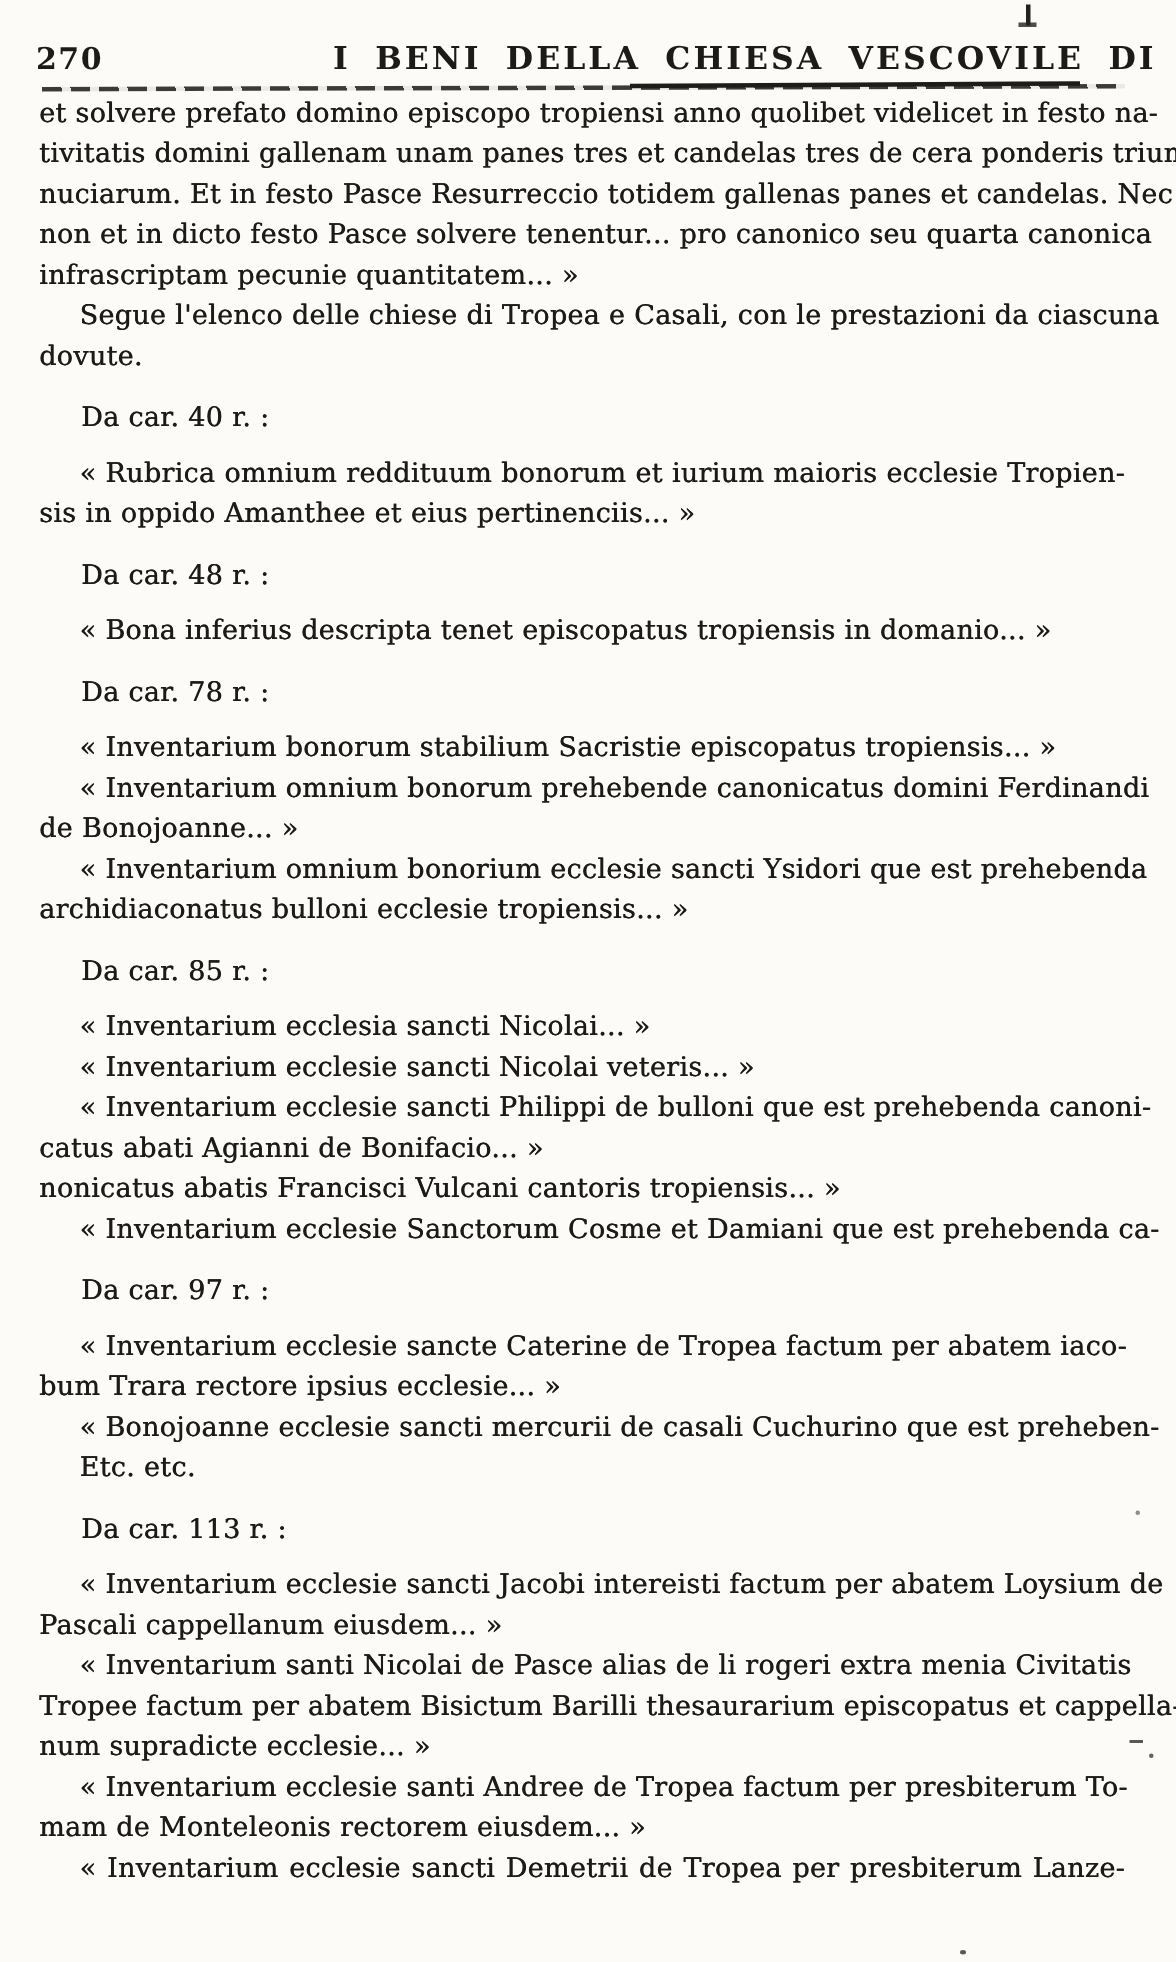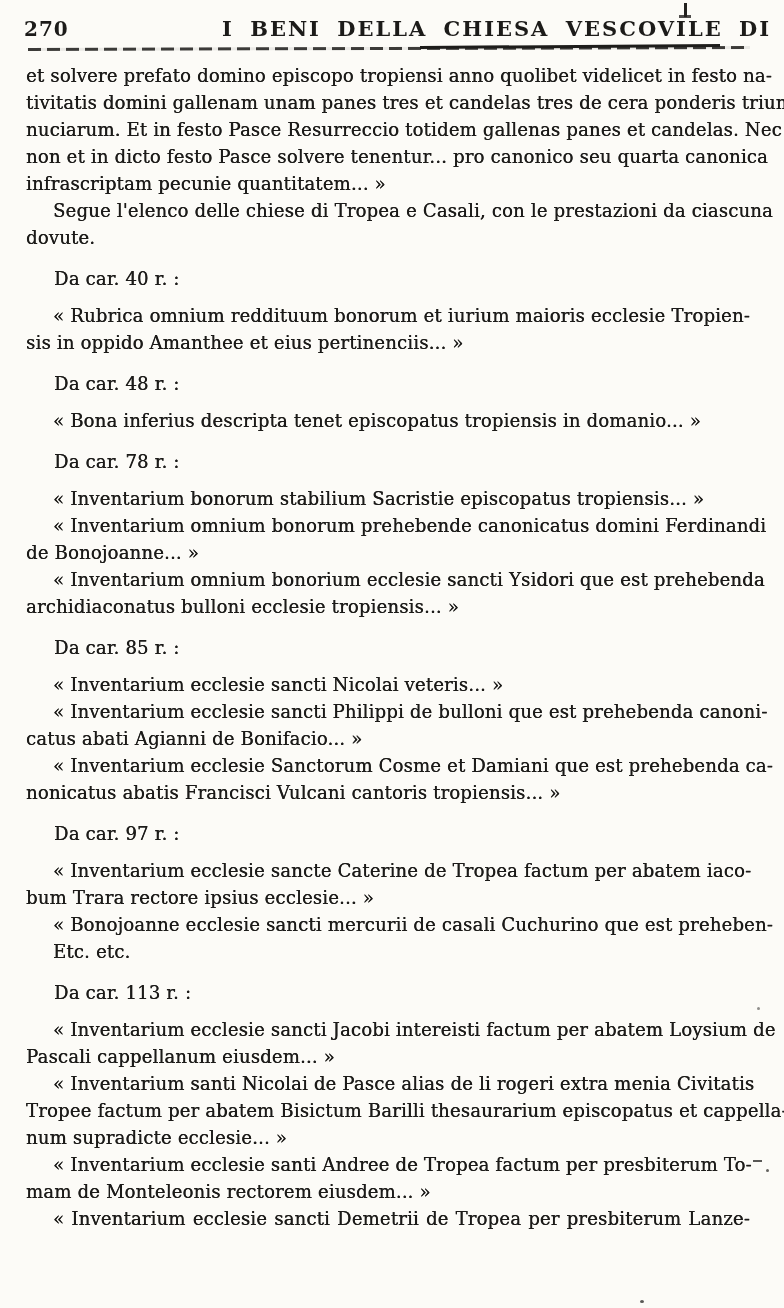--- a/index.html
+++ b/index.html
@@ -6,21 +6,21 @@
   .page{
     position:relative;
     width:784px;height:1308px;
     margin:0 auto;
     background:#fcfbf7;
     color:#1c1b19;
     font-family:"DejaVu Serif", serif;
     overflow:hidden;
   }
   
-  .hdr{position:absolute;top:6px;left:0;width:100%;height:52px;}
+  .hdr{position:absolute;top:16px;left:0;width:100%;height:52px;}
   .pagenum{
     position:absolute;left:24px;top:11px;
     font-size:20px;font-weight:bold;letter-spacing:1px;
   }
   .htitle{
     position:absolute;left:222px;top:10px;
     font-size:21px;font-weight:bold;
     letter-spacing:2px;word-spacing:7px;white-space:nowrap;
   }
   .hrule{
@@ -119,34 +119,37 @@
       <div class="ln">de Bonojoanne... »</div>
     </div>
 
     <div class="para">
       <div class="ln ind j">« Inventarium omnium bonorium ecclesie sancti Ysidori que est prehebenda</div>
       <div class="ln">archidiaconatus bulloni ecclesie tropiensis... »</div>
     </div>
 
     <div class="caption">Da car. 85 r. :</div>
 
+    <div class="para">
+      <div class="ln ind">« Inventarium ecclesia sancti Nicolai... »</div>
+    </div>
 
 
     <div class="para">
       <div class="ln ind">« Inventarium ecclesie sancti Nicolai veteris... »</div>
     </div>
 
     <div class="para">
       <div class="ln ind j">« Inventarium ecclesie sancti Philippi de bulloni que est prehebenda canoni-</div>
       <div class="ln">catus abati Agianni de Bonifacio... »</div>
     </div>
 
     <div class="para">
+      <div class="ln">nonicatus abatis Francisci Vulcani cantoris tropiensis... »</div>
       <div class="ln ind j">« Inventarium ecclesie Sanctorum Cosme et Damiani que est prehebenda ca-</div>
-      <div class="ln">nonicatus abatis Francisci Vulcani cantoris tropiensis... »</div>
     </div>
 
     <div class="caption">Da car. 97 r. :</div>
 
     <div class="para">
       <div class="ln ind j">« Inventarium ecclesie sancte Caterine de Tropea factum per abatem iaco-</div>
       <div class="ln">bum Trara rectore ipsius ecclesie... »</div>
     </div>
 
     <div class="para">

